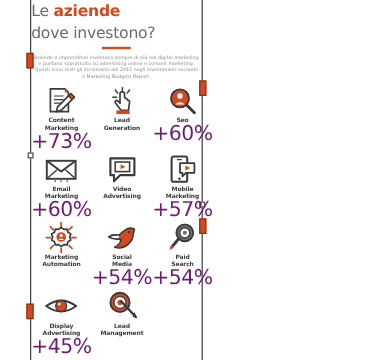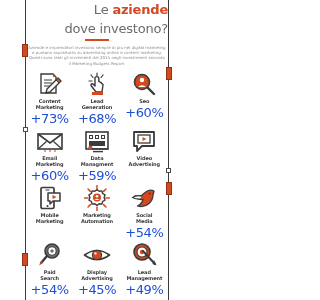--- a/index.html
+++ b/index.html
@@ -60,21 +60,21 @@
     position: absolute;
     left: 26px;
     right: 26px;
     top: 0;
     bottom: 0;
     padding: 0;
   }
 
   
   .title {
-    text-align: right;
+    text-align: left;
     color: #6b6b6b;
     font-size: 13px;
     line-height: 14px;
     font-weight: 400;
     letter-spacing: -0.2px;
     padding-top: 3px;
   }
   .title .accent {
     color: #d4491f;
     font-weight: 700;
@@ -128,22 +128,22 @@
     text-align: center;
     color: #3b3b3b;
     font-size: 5px;
     line-height: 6px;
     font-weight: 700;
     letter-spacing: -0.1px;
     white-space: pre-line;
   }
   .cell-value {
     margin-top: 1px;
-    color: #1d4ed8;
-    font-size: 13px;
+    color: #701a75;
+    font-size: 17px;
     line-height: 15px;
     font-weight: 400;
     letter-spacing: -0.4px;
   }
 </style>
 </head>
 <body>
 
 <div id="infographic">
 
@@ -194,21 +194,20 @@
               <line x1="6" y1="3" x2="8" y2="5.5"></line>
               <line x1="18" y1="3" x2="16" y2="5.5"></line>
               <line x1="4" y1="9" x2="7" y2="9"></line>
             </g>
             <path d="M10 6 V14 L8 12 Q6 11 6 13.5 L11 20 H17 L18 13 Q18 11.5 16.6 11.6 Q16.4 10.2 15.2 10.4 Q15 9.2 13.8 9.4 V6 Q13.8 4.6 11.9 4.6 Q10 4.6 10 6 Z" fill="#fff" stroke="#3b3b3b" stroke-width="1.4" stroke-linejoin="round"></path>
             <rect x="7" y="20" width="11" height="3" fill="#d4491f"></rect>
           </svg>
         </div>
         <div class="cell-label">Lead
 Generation</div>
-        <div class="cell-value">+68%</div>
       </div>
 
       <div class="cell">
         <div class="icon-wrap">
           <svg width="26" height="24" viewBox="0 0 26 24">
             <circle cx="11" cy="10" r="7.5" fill="#d4491f" stroke="#3b3b3b" stroke-width="1.6"></circle>
             <circle cx="11" cy="8" r="2.2" fill="#fff"></circle>
             <path d="M7 15 Q11 11.4 15 15 Z" fill="#fff"></path>
             <line x1="16.6" y1="15.6" x2="23" y2="22" stroke="#3b3b3b" stroke-width="2.4" stroke-linecap="round"></line>
           </svg>
@@ -228,44 +227,20 @@
               <line x1="14" y1="20.5" x2="14" y2="21.6"></line>
               <line x1="19" y1="20.5" x2="19" y2="21.6"></line>
             </g>
           </svg>
         </div>
         <div class="cell-label">Email
 Marketing</div>
         <div class="cell-value">+60%</div>
       </div>
 
-      <div class="cell">
-        <div class="icon-wrap">
-          <svg width="26" height="23" viewBox="0 0 26 23">
-            <rect x="2" y="2" width="22" height="17" fill="#fff" stroke="#3b3b3b" stroke-width="1.6"></rect>
-            <g fill="#3b3b3b">
-              <rect x="5" y="5" width="4" height="4"></rect>
-              <rect x="11" y="5" width="4" height="4"></rect>
-              <rect x="17" y="5" width="4" height="4"></rect>
-            </g>
-            <g fill="#fff">
-              <rect x="6" y="6" width="2" height="2"></rect>
-              <rect x="12" y="6" width="2" height="2"></rect>
-              <rect x="18" y="6" width="2" height="2"></rect>
-            </g>
-            <rect x="5" y="11" width="16" height="5" fill="#3b3b3b"></rect>
-            <circle cx="6.4" cy="17.6" r="2" fill="#d4491f"></circle>
-            <line x1="8" y1="19" x2="24" y2="19" stroke="#3b3b3b" stroke-width="1.4"></line>
-            <line x1="9" y1="21.6" x2="19" y2="21.6" stroke="#3b3b3b" stroke-width="1.4"></line>
-          </svg>
-        </div>
-        <div class="cell-label">Data
-Managment</div>
-        <div class="cell-value">+59%</div>
-      </div>
 
       <div class="cell">
         <div class="icon-wrap">
           <svg width="24" height="23" viewBox="0 0 24 23">
             <path d="M2 2 H22 V16 H10 L5 21 V16 H2 Z" fill="#fff" stroke="#3b3b3b" stroke-width="1.8" stroke-linejoin="round"></path>
             <rect x="6" y="5" width="12" height="8" fill="#fff" stroke="#3b3b3b" stroke-width="1.3"></rect>
             <path d="M10.5 7 L14.5 9 L10.5 11 Z" fill="#d4491f"></path>
           </svg>
         </div>
         <div class="cell-label">Video
@@ -277,20 +252,21 @@
           <svg width="24" height="24" viewBox="0 0 24 24">
             <rect x="3" y="1.5" width="13" height="21" rx="1.6" fill="#fff" stroke="#3b3b3b" stroke-width="1.7"></rect>
             <line x1="7.5" y1="4" x2="11.5" y2="4" stroke="#3b3b3b" stroke-width="1"></line>
             <circle cx="9.5" cy="20" r="1.1" fill="#3b3b3b"></circle>
             <path d="M10 7 H22 V15 H15 L12 18 V15 H10 Z" fill="#fff" stroke="#3b3b3b" stroke-width="1.5" stroke-linejoin="round"></path>
             <path d="M14.5 9 L18.5 11 L14.5 13 Z" fill="#d4491f"></path>
           </svg>
         </div>
         <div class="cell-label">Mobile
 Marketing</div>
+        <div class="cell-value">+57%</div>
       </div>
 
       <div class="cell">
         <div class="icon-wrap">
           <svg width="26" height="26" viewBox="0 0 26 26">
             <g stroke="#d4491f" stroke-width="1.5" stroke-linecap="round">
               <line x1="13" y1="0.5" x2="13" y2="4"></line>
               <line x1="13" y1="22" x2="13" y2="25.5"></line>
               <line x1="0.5" y1="13" x2="4" y2="13"></line>
               <line x1="22" y1="13" x2="25.5" y2="13"></line>
@@ -355,18 +331,17 @@
           <svg width="26" height="24" viewBox="0 0 26 24">
             <circle cx="11" cy="9" r="8" fill="#d4491f" stroke="#3b3b3b" stroke-width="1.6"></circle>
             <circle cx="11" cy="9" r="5" fill="#fff" stroke="#3b3b3b" stroke-width="1.1"></circle>
             <circle cx="11" cy="9" r="2.2" fill="#d4491f"></circle>
             <line x1="12" y1="8" x2="24" y2="21" stroke="#3b3b3b" stroke-width="2" stroke-linecap="round"></line>
             <path d="M25.5 22.5 L21.5 21 L23 17 Z" fill="#3b3b3b"></path>
           </svg>
         </div>
         <div class="cell-label">Lead
 Management</div>
-        <div class="cell-value">+49%</div>
       </div>
 
     </div>
   </div>
 </div>
 
 </body></html>

